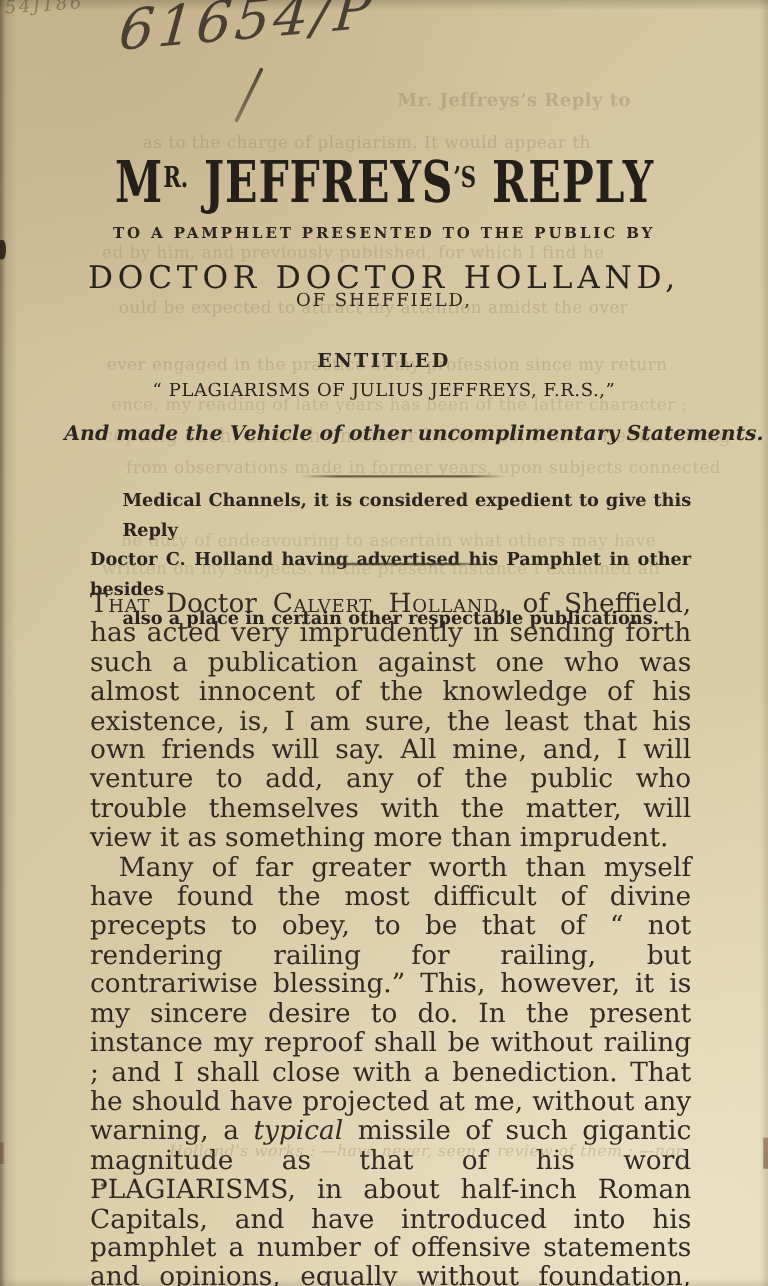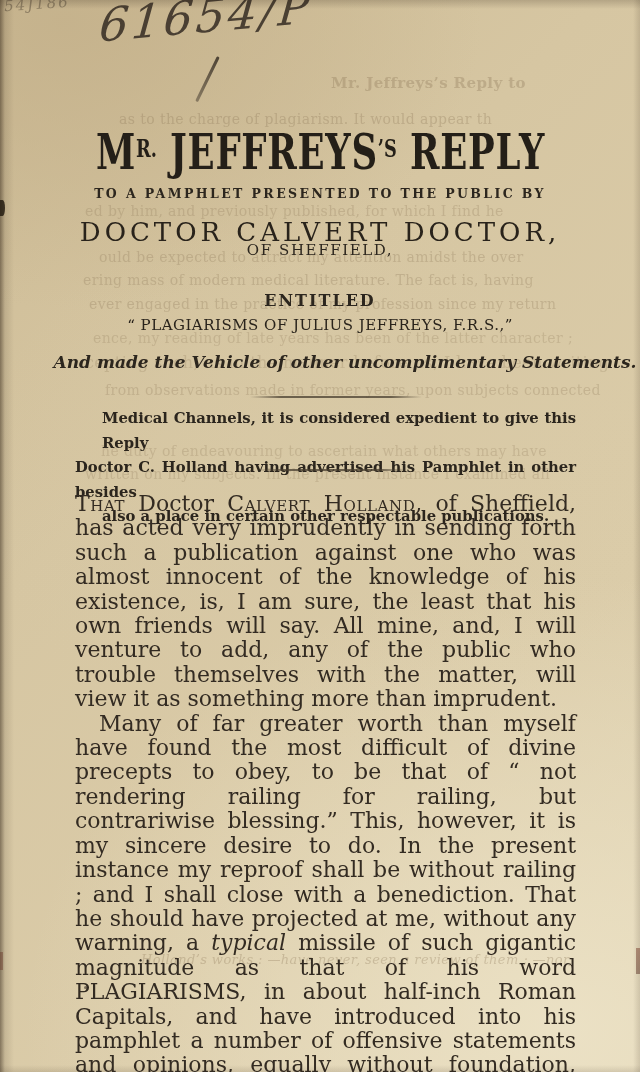--- a/index.html
+++ b/index.html
@@ -94,40 +94,39 @@
 </head>
 <body>
 
 <div id="page">
 
   <div id="bleed-layer">
       <div class="bleed b" style="left: 318px; top: 74px; font-size: 15px; opacity: 0.32;">Mr. Jeffreys’s Reply to</div>
       <div class="bleed" style="left: 106px; top: 111px; font-size: 14px; opacity: 0.3; text-align: center;">as to the charge of plagiarism.  It would appear th</div>
       <div class="bleed" style="left: 86px; top: 249px; font-size: 14px; opacity: 0.28;">ould be expected to attract my attention amidst the over</div>
       <div class="bleed" style="left: 72px; top: 203px; font-size: 14px; opacity: 0.26;">ed by him, and previously published, for which I find he</div>
-      <div class="bleed" style="left: 70px; top: 272px; font-size: 14px; opacity: 0.28;">ering mass of modern medical literature.  The fact is, having</div>
       <div class="bleed" style="left: 76px; top: 296px; font-size: 14px; opacity: 0.28;">ever engaged in the practice of my profession since my return</div>
       <div class="bleed" style="left: 80px; top: 330px; font-size: 14px; opacity: 0.24;">ence, my reading of late years has been of the latter character ;</div>
       <div class="bleed" style="left: 72px; top: 353px; font-size: 16px; opacity: 0.24;">cepting such, as in the manner before us, I have been writing</div>
       <div class="bleed" style="left: 92px; top: 382px; font-size: 14px; opacity: 0.26;">from observations made in former years, upon subjects connected</div>
       <div class="bleed" style="left: 88px; top: 443px; font-size: 14px; opacity: 0.24;">he duty of endeavouring to ascertain what others may have</div>
       <div class="bleed" style="left: 72px; top: 466px; font-size: 14px; opacity: 0.24;">written on my subjects.  In the present instance I examined all</div>
       <div class="bleed i" style="left: 88px; top: 952px; font-size: 13px; opacity: 0.3; margin-left: 40px;">Holland’s works : —have never, seen a review of them ; —nor,</div>
     </div>
 
   <div class="pencil-note">54J186</div>
   <div class="handwriting">61654/P</div>
   <div class="handwriting-tail"></div>
 
   <div class="center title-line">
     <span class="title-inner"><span>M</span><span class="sup">R.</span><span> JEFFREYS</span><span class="sup">’S</span><span> REPLY</span></span>
   </div>
 
   <div class="center presented">TO A PAMPHLET PRESENTED TO THE PUBLIC BY</div>
-  <div class="center author-line">DOCTOR CALVERT DOCTOR,</div>
+  <div class="center author-line">DOCTOR DOCTOR HOLLAND,</div>
   <div class="center place-line">OF SHEFFIELD,</div>
   <div class="center entitled-line">ENTITLED</div>
   <div class="center pamphlet-title-line">“ PLAGIARISMS OF JULIUS JEFFREYS, F.R.S.,”</div>
   <div class="center pamphlet-subtitle-line">And made the Vehicle of other uncomplimentary Statements.</div>
 
   <div class="rule rule-1"></div>
 
   <div class="notice">
       <div class="nline cont">Medical Channels, it is considered expedient to give this Reply</div>
       <div class="nline">Doctor C. Holland having advertised his Pamphlet in other besides</div>

